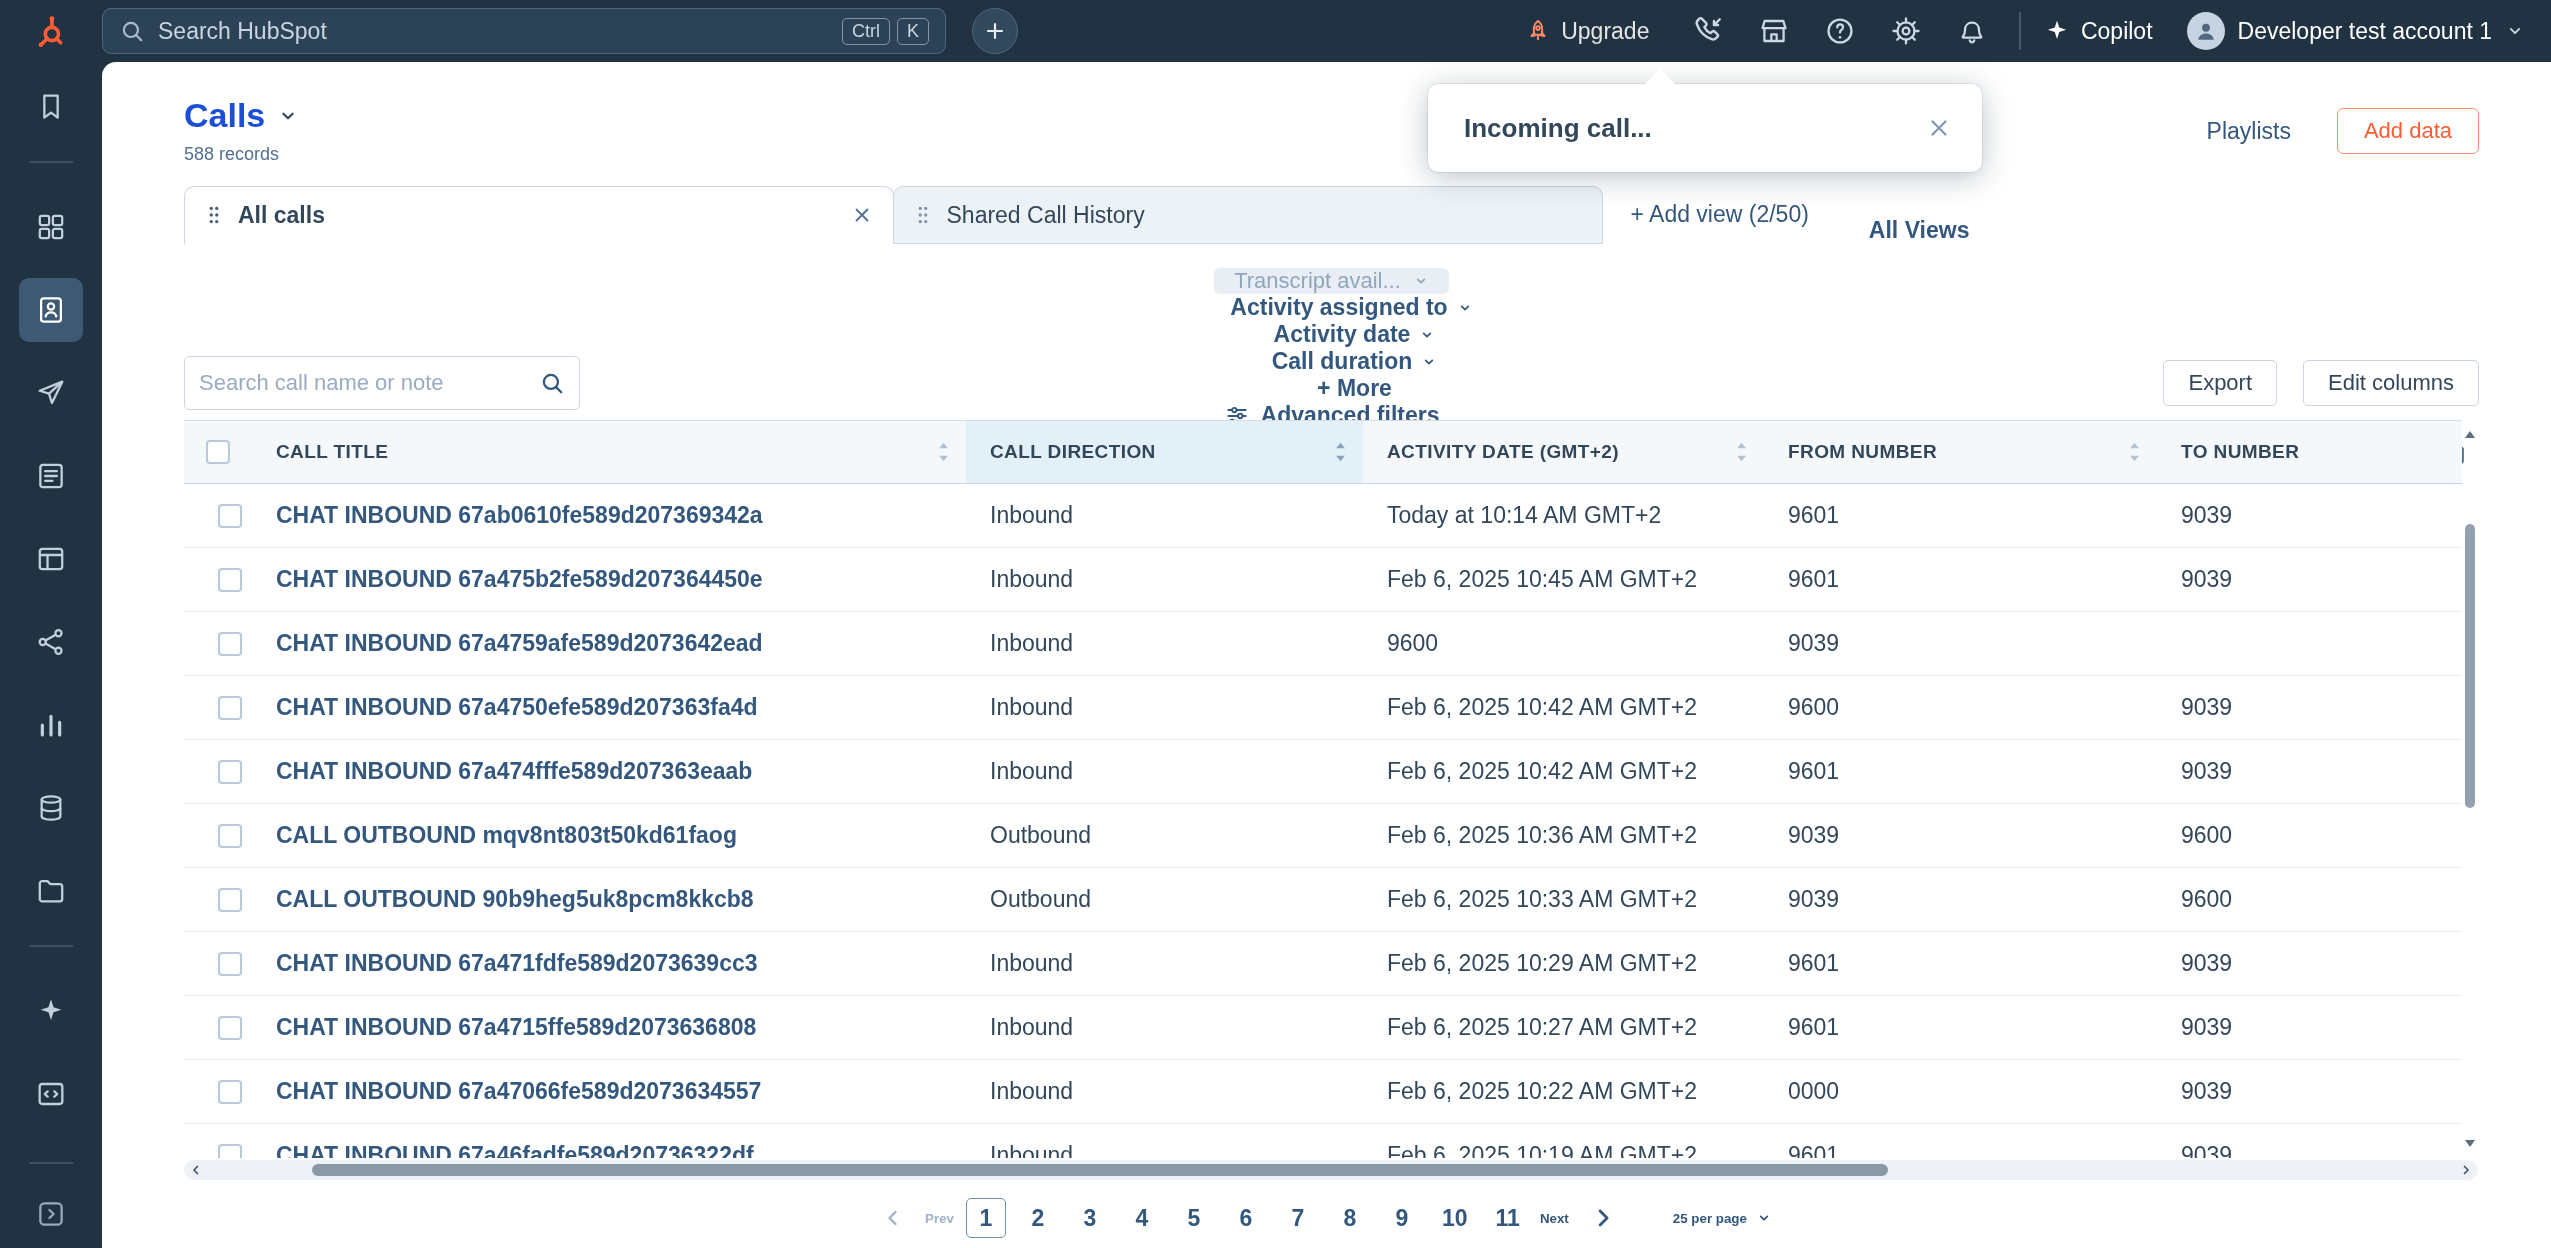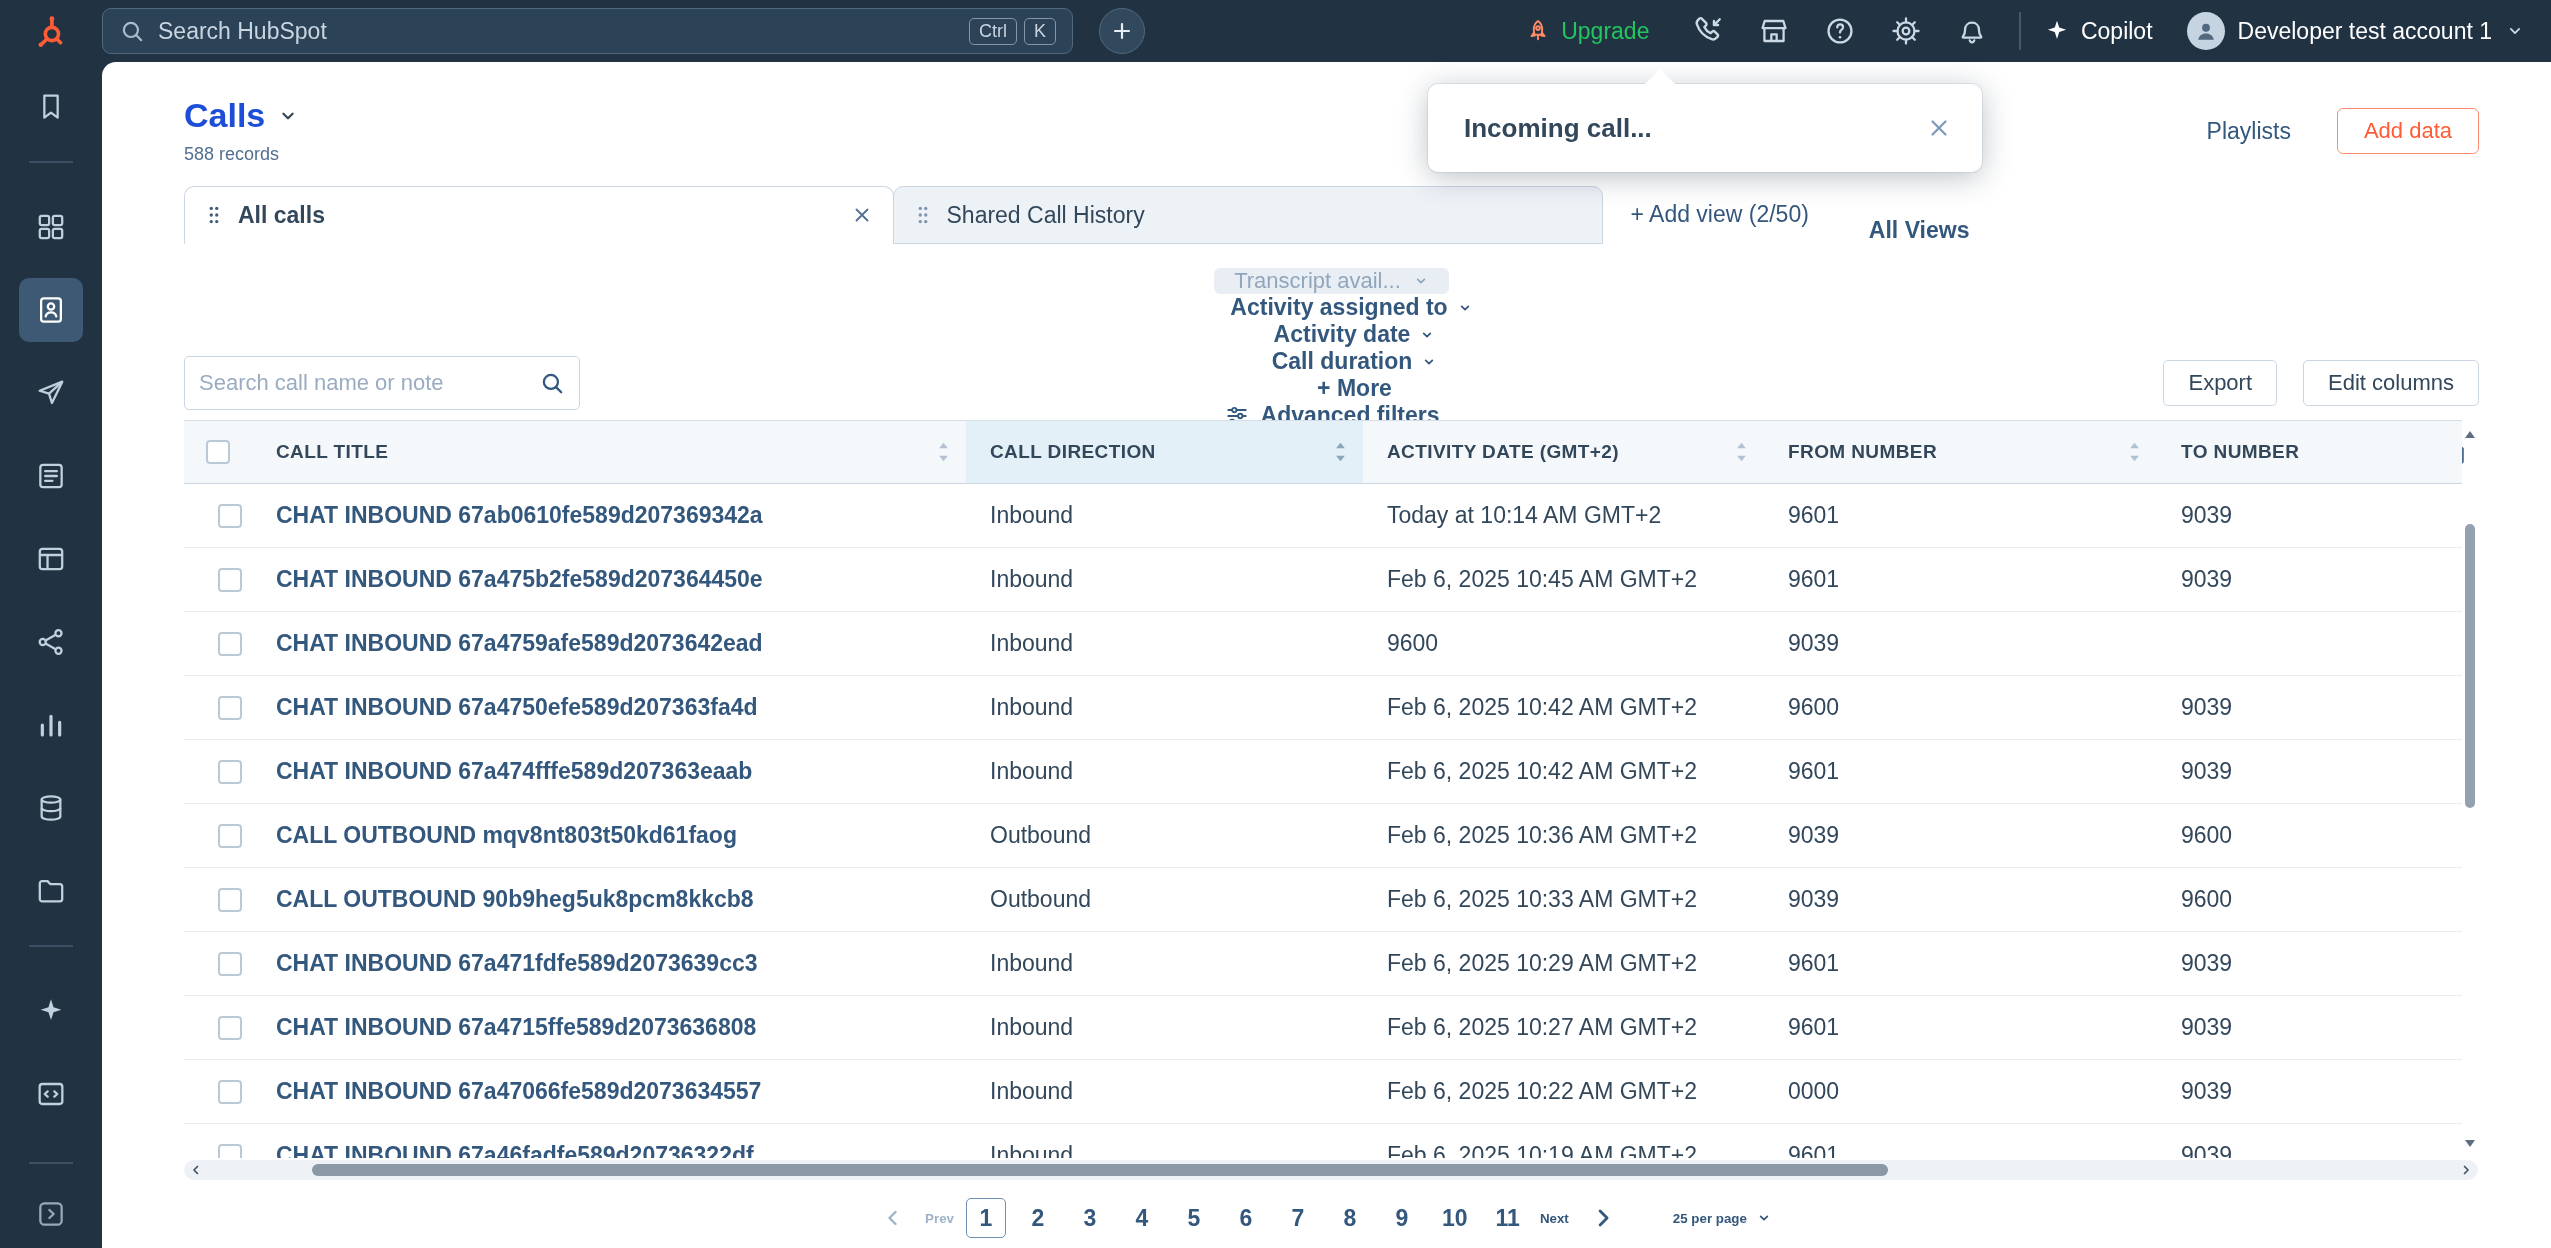--- a/index.html
+++ b/index.html
@@ -4,27 +4,27 @@
 <style>
   *{margin:0;padding:0;box-sizing:border-box;}
   html,body{width:2551px;height:1248px;overflow:hidden;}
   body{font-family:"Liberation Sans","DejaVu Sans",sans-serif;background:#213343;position:relative;color:#33475b;}
   button{font-family:inherit;background:none;border:none;cursor:pointer;color:inherit;padding:0;}
   svg{display:block;}
 
   
   .topnav{position:absolute;top:0;left:0;right:0;height:62px;background:#213343;display:flex;align-items:center;z-index:40;}
   .logo-wrap{width:102px;display:flex;justify-content:center;align-items:center;}
-  .nav-search{width:971px;height:46px;background:#2c4257;border:1.5px solid #50697f;border-radius:9px;display:flex;align-items:center;padding:0 16px;color:#c9d5e0;cursor:text;}
+  .nav-search{width:844px;height:46px;background:#2c4257;border:1.5px solid #50697f;border-radius:9px;display:flex;align-items:center;padding:0 16px;color:#c9d5e0;cursor:text;}
   .nav-search .ph{flex:1;font-size:23px;margin-left:13px;color:#c9d5e0;white-space:nowrap;overflow:hidden;}
   .kbd{border:1.5px solid #8296a8;border-radius:5px;font-size:18px;padding:2px 9px;color:#c9d5e0;}
   .kbd + .kbd{margin-left:7px;}
   .nav-plus{width:46px;height:46px;border-radius:50%;background:#32485c;border:1.5px solid #50697f;color:#e6edf3;display:flex;align-items:center;justify-content:center;margin-left:26px;}
   .nav-right{margin-left:auto;display:flex;align-items:center;padding-right:26px;}
-  .nav-upgrade{display:flex;align-items:center;gap:10px;color:#22c55e;font-size:23px;font-weight:500;margin-right:34px;}
+  .nav-upgrade{display:flex;align-items:center;gap:10px;color:#e5e5e5;font-size:23px;font-weight:500;margin-right:34px;}
   .nav-icons{display:flex;align-items:center;gap:16px;}
   .nav-iconbtn{width:50px;height:50px;display:flex;align-items:center;justify-content:center;color:#ccd8e3;position:relative;}
   .nav-div{width:1.5px;height:38px;background:#46596c;margin:0 22px;}
   .nav-copilot{display:flex;align-items:center;gap:10px;color:#ffffff;font-size:23px;font-weight:500;}
   .nav-account{display:flex;align-items:center;gap:13px;margin-left:34px;color:#ffffff;font-size:23px;}
   .avatar{width:38px;height:38px;border-radius:50%;background:#c6d3e0;display:flex;align-items:center;justify-content:center;color:#51687e;}
 
   
   .sidebar{position:absolute;top:62px;left:0;width:102px;height:1186px;background:#213343;display:flex;flex-direction:column;align-items:center;padding-top:13px;z-index:30;}
   .side-btn{width:64px;height:64px;display:flex;align-items:center;justify-content:center;color:#c2cfdc;border-radius:10px;margin-bottom:19px;flex:none;}

